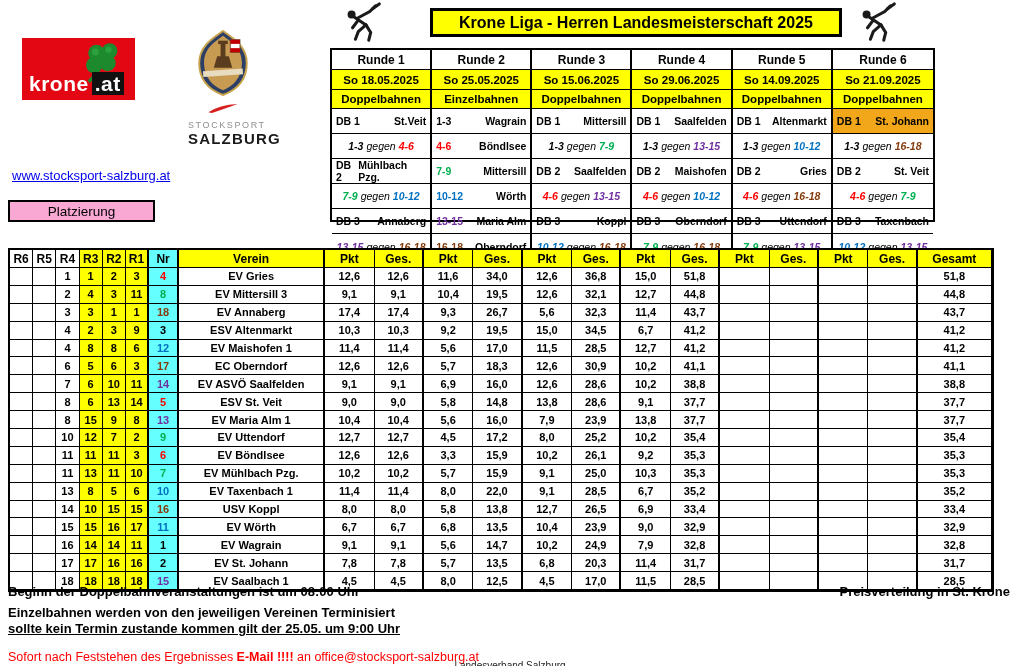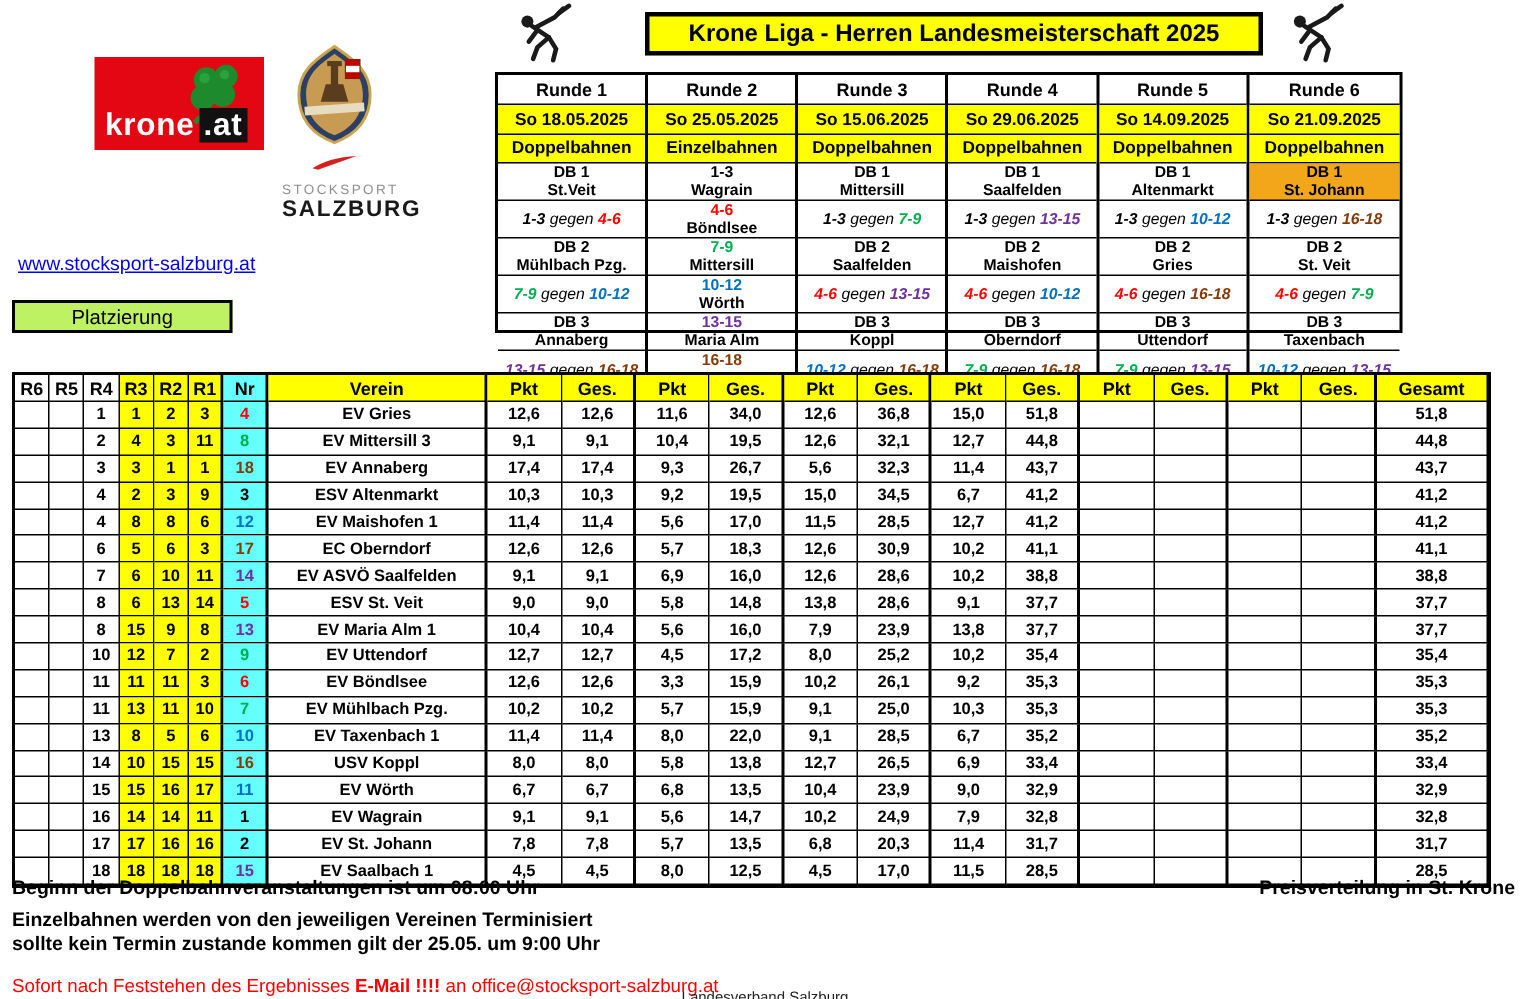--- a/index.html
+++ b/index.html
@@ -1,21 +1,21 @@
 <!DOCTYPE html>
 <html><head>
 <meta charset="utf-8">
 <style>
   html,body{margin:0;padding:0;}
   body{
     width:1024px;height:666px;position:relative;background:#fff;
     font-family:"Liberation Sans",sans-serif;color:#000;overflow:hidden;
   }
   
-  #krone-logo{position:absolute;left:22px;top:38px;width:113px;height:62px;background:#E30613;margin-left:41px;}
+  #krone-logo{position:absolute;left:22px;top:38px;width:113px;height:62px;background:#E30613;}
   #krone-clover{position:absolute;right:10px;top:3px;}
   #krone-text{position:absolute;left:7px;bottom:4px;font-weight:bold;font-size:21px;color:#fff;letter-spacing:.5px;}
   #krone-tld{background:#111;color:#fff;padding:0 3px;margin-left:3px;}
   #org-logo{position:absolute;left:188px;top:30px;width:70px;text-align:center;line-height:1.15;}
   #org-line1{color:#8f8f8f;font-size:9px;letter-spacing:1.6px;margin-top:1px;}
   #org-line2{color:#1a1a1a;font-size:15px;font-weight:bold;letter-spacing:1.2px;}
   #site-link{position:absolute;left:12px;top:168px;font-size:13px;color:#0000EE;text-decoration:underline;cursor:pointer;}
   .player-icon{position:absolute;top:2px;width:42px;height:42px;}
   #player-left{left:343px;} #player-right{left:858px;}
   #title-box{
@@ -28,48 +28,48 @@
     position:absolute;left:330px;top:48px;width:601px;height:170px;
     border:2px solid #000;background:#fff;display:grid;grid-template-columns:repeat(6,1fr);
   }
   .round-col{display:grid;grid-template-rows:20px 20px 19px repeat(6,1fr);border-right:2px solid #000;}
   .round-col:last-child{border-right:none;}
   .rcell{border-bottom:1px solid #000;display:flex;align-items:center;justify-content:center;overflow:hidden;}
   .round-col .rcell:last-child{border-bottom:none;}
   .yellow{background:#FFFF00;}
   .r-name{font-weight:bold;font-size:12px;}
   .r-date,.r-mode{font-weight:bold;font-size:11.5px;}
-  .r-venue,.r-assign{justify-content:space-between;padding:0 4px;font-weight:bold;font-size:10.5px;flex-direction:column;}
+  .r-venue,.r-assign{justify-content:space-between;padding:0 4px;font-weight:bold;font-size:10.5px;}
   .r-venue.highlight{background:#F2A71B;}
   .r-match{font-size:10.5px;font-style:italic;gap:3px;}
   .r-match i{font-weight:bold;font-style:italic;}
   .r-match .vs{font-weight:normal;color:#000;font-style:italic;}
   
   #platz-box{
-    position:absolute;left:8px;top:200px;width:143px;height:18px;border:2px solid #000;background:#bef264;
+    position:absolute;left:8px;top:200px;width:143px;height:18px;border:2px solid #000;background:#f9a8d4;
     display:flex;align-items:center;justify-content:center;font-size:13.5px;
   }
   #standings-table{
     position:absolute;left:8px;top:220px;border:2px solid #000;background:#fff;
     display:grid;
     grid-template-columns:repeat(6,23.2px) 30px 146px repeat(12,49.4px) 74px;
     grid-template-rows:18px repeat(18,17.9px);
     margin-top:28px;
   }
   .cell{
     border-right:1px solid #000;border-bottom:1px solid #000;
     display:flex;align-items:center;justify-content:center;
     font-size:11px;font-weight:bold;overflow:hidden;white-space:nowrap;
   }
   .cell.head{font-size:12px;}
   .cyan{background:#66FFFF;text-align:right;}
   .thick-r{border-right-width:2px;}
   
   .note{position:absolute;left:8px;font-weight:bold;font-size:13px;}
-  #note-1{top:584px;} #note-2{top:605px;} #note-3{top:621px;}
+  #note-1{top:584px;} #note-2{top:605px;} #note-3{top:621px;text-decoration:underline;}
   #alert-line{position:absolute;left:8px;top:650px;font-size:12.5px;color:#FF0000;}
   #alert-line b{font-weight:bold;}
   #contact-block{position:absolute;left:420px;top:617px;width:180px;text-align:center;font-size:10px;color:#222;line-height:1.25;margin-top:43px;}
   #prize-note{position:absolute;right:14px;top:584px;font-weight:bold;font-size:13px;}
   .stroke-fig{stroke:#1a1a1a;stroke-width:3.2;stroke-linecap:round;fill:none;}
 </style>
 </head>
 <body>
 
 <div id="krone-logo">

